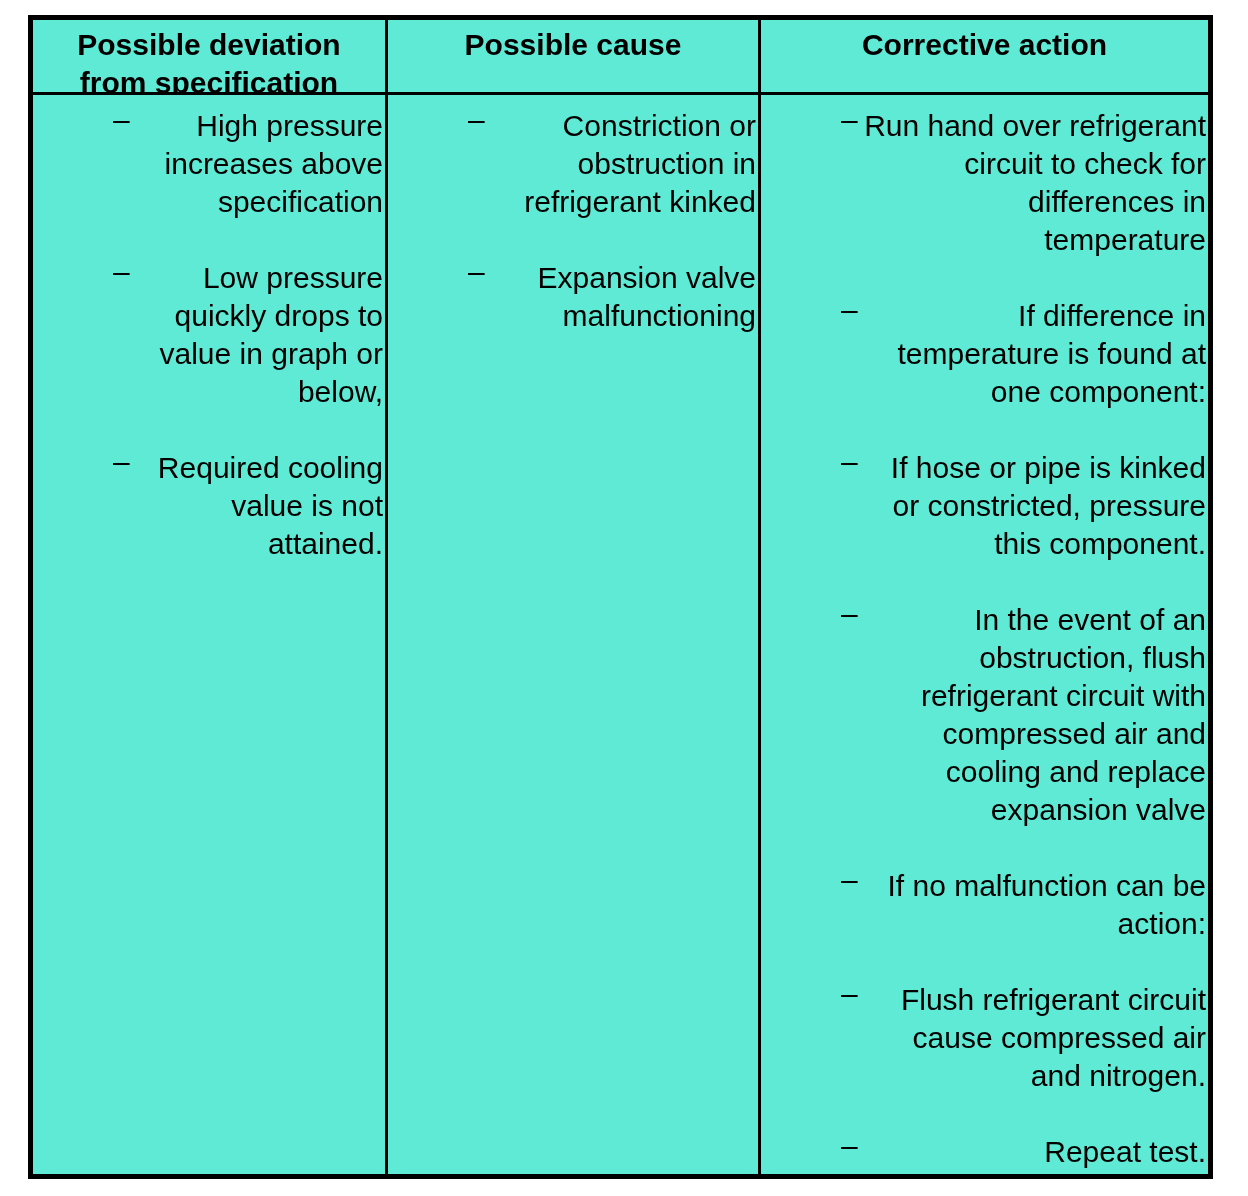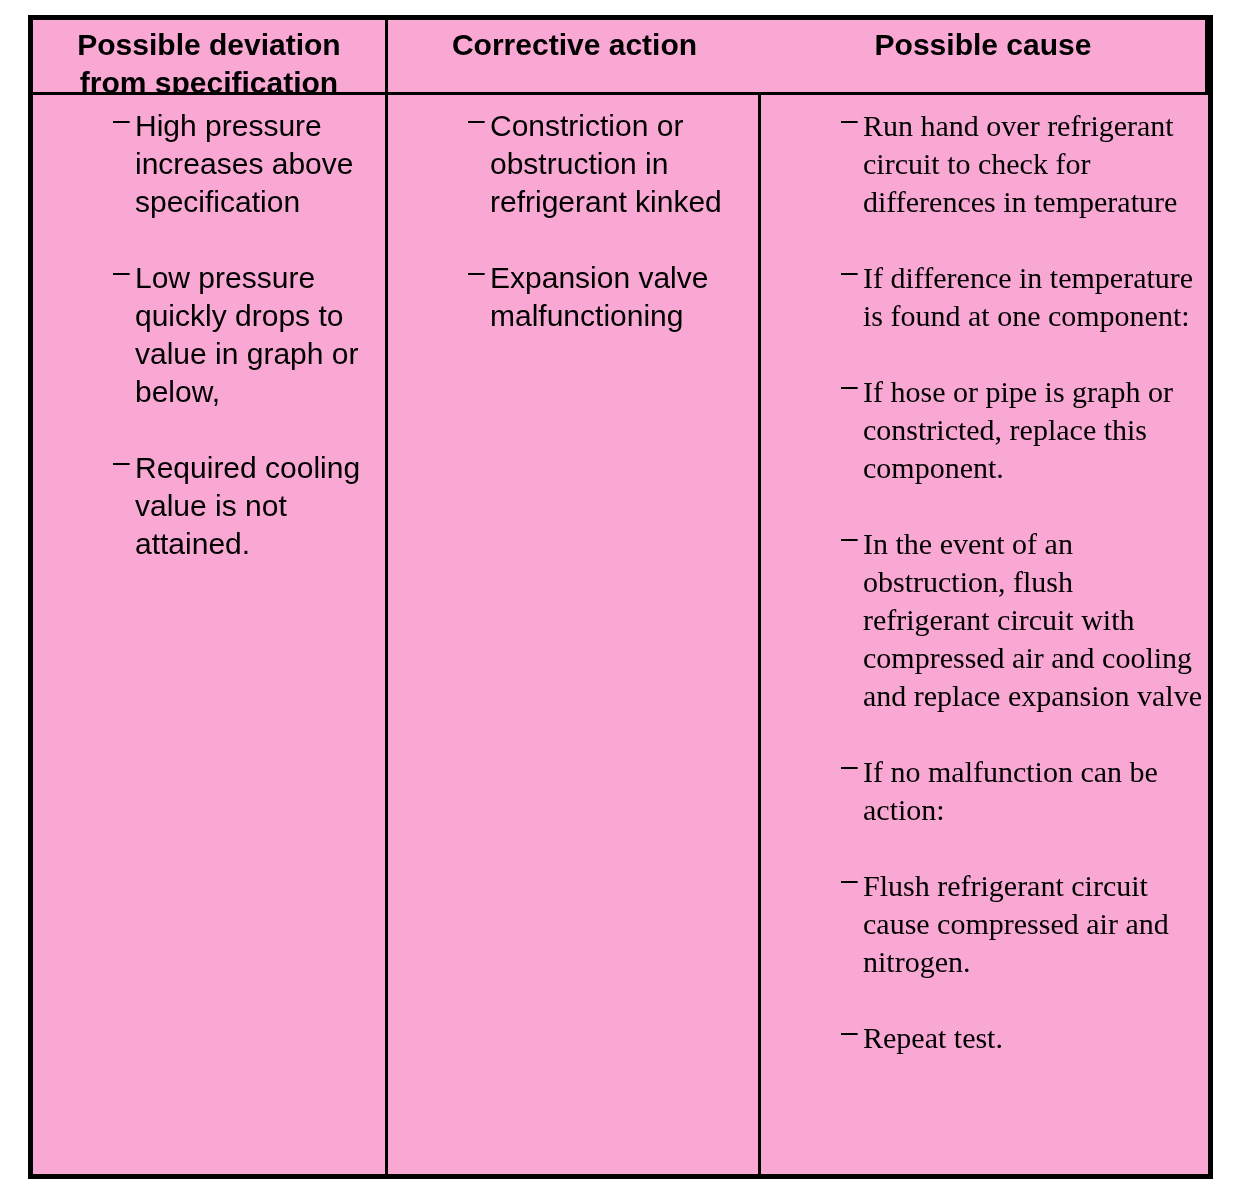--- a/index.html
+++ b/index.html
@@ -19,21 +19,21 @@
     position: absolute;
     left: 28px;
     top: 15px;
     width: 1185px;
     height: 1164px;
     box-sizing: border-box;
     border: 5px solid #000000;
     display: grid;
     grid-template-columns: 355px 373px 1fr;
     grid-template-rows: 75px 1fr;
-    background: #f9a8d4;
+    background: #5eead4;
   }
   .cell {
     box-sizing: border-box;
     overflow: hidden;
   }
   .colsep {
     border-right: 3px solid #000000;
   }
   .hdr {
     border-bottom: 3px solid #000000;
@@ -60,34 +60,35 @@
   .dash {
     flex: 0 0 22px;
     width: 22px;
     position: relative;
     top: -6px;
     letter-spacing: 0;
   }
   .txt {
     flex: 1 1 auto;
     min-width: 0;
+    text-align: right;
   }
   .c1 .txt { max-width: 250px; }
   .c2 .txt { max-width: 268px; }
-  .c3 .txt { max-width: 345px; font-family: Liberation Serif, serif; }
+  .c3 .txt { max-width: 345px; }
 </style>
 </head>
 <body>
 
 <div class="page">
   <div class="ttable">
 
     <div class="cell hdr h1 colsep">Possible deviation from specification</div>
+    <div class="cell hdr colsep">Possible cause</div>
     <div class="cell hdr">Corrective action</div>
-    <div class="cell hdr colsep">Possible cause</div>
 
     <div class="cell body colsep c1">
       <div class="item">
         <span class="dash">–</span>
         <span class="txt">High pressure increases above specification</span>
       </div>
       <div class="item">
         <span class="dash">–</span>
         <span class="txt">Low pressure quickly drops to value in graph or below,</span>
       </div>
@@ -112,21 +113,21 @@
       <div class="item">
         <span class="dash">–</span>
         <span class="txt">Run hand over refrigerant circuit to check for differences in temperature</span>
       </div>
       <div class="item">
         <span class="dash">–</span>
         <span class="txt">If difference in temperature is found at one component:</span>
       </div>
       <div class="item">
         <span class="dash">–</span>
-        <span class="txt">If hose or pipe is graph or constricted, replace this component.</span>
+        <span class="txt">If hose or pipe is kinked or constricted, pressure this component.</span>
       </div>
       <div class="item">
         <span class="dash">–</span>
         <span class="txt">In the event of an obstruction, flush refrigerant circuit with compressed air and cooling and replace expansion valve</span>
       </div>
       <div class="item">
         <span class="dash">–</span>
         <span class="txt">If no malfunction can be action:</span>
       </div>
       <div class="item">

